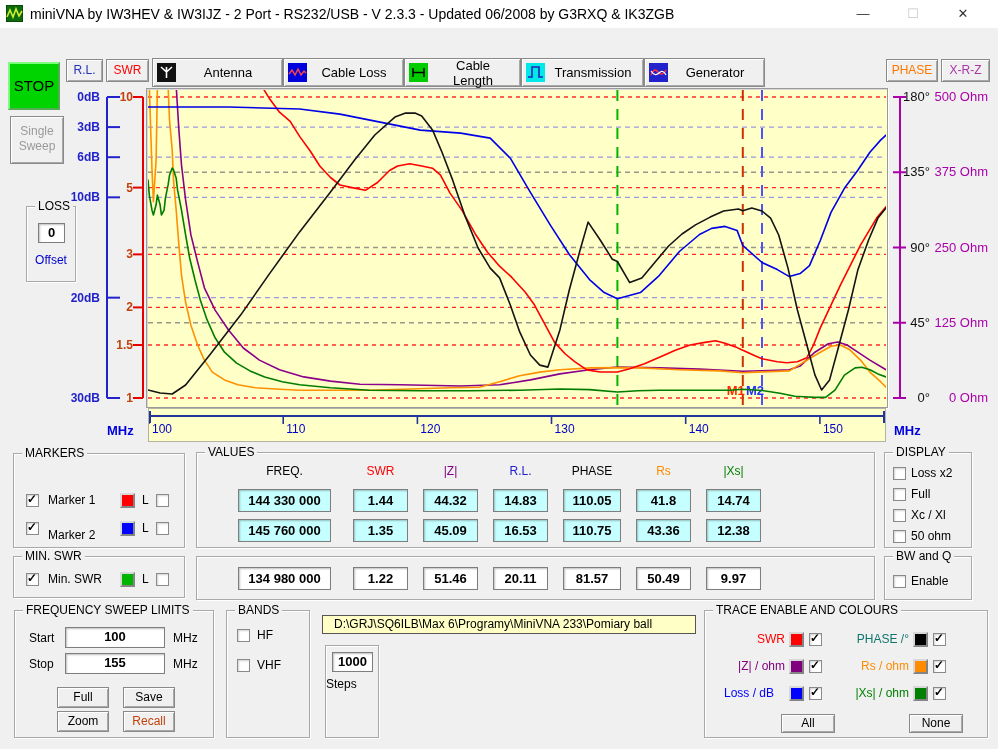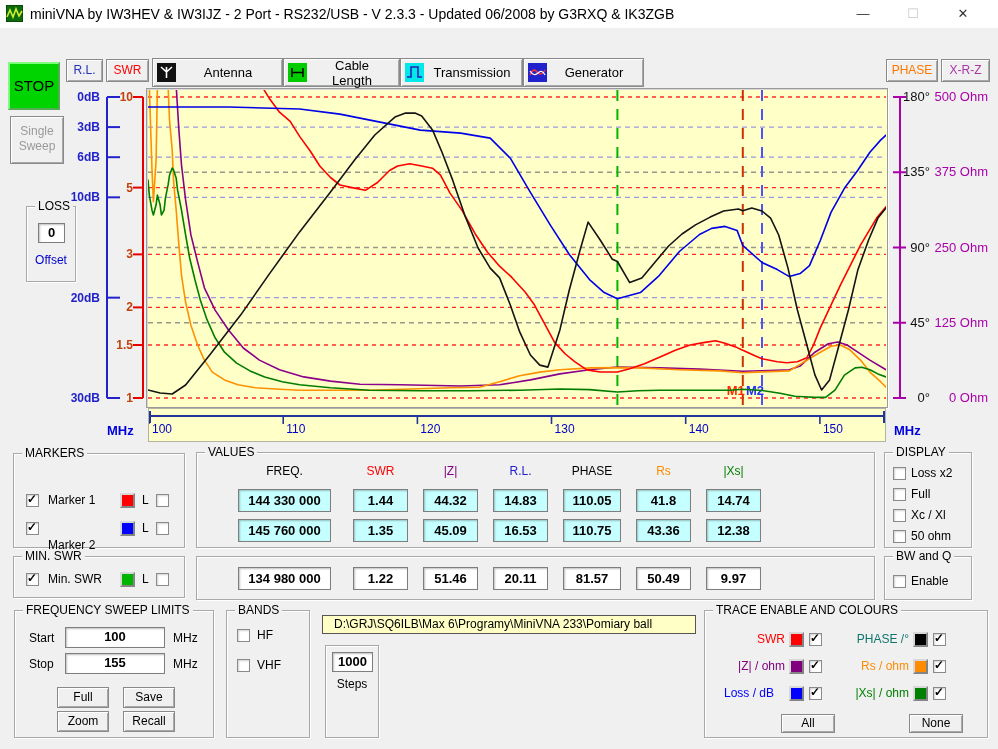--- a/index.html
+++ b/index.html
@@ -86,20 +86,27 @@
   </div>
   <div class="mini-btn btn3d" style="left:66px;top:59px;width:37px;color:#2233bb">R.L.</div>
   <div class="mini-btn btn3d" style="left:106px;top:59px;width:43px;color:#ff0000">SWR</div>
   <div class="tab-row">
       <div class="tab" style="width:131px">
         <svg class="ticon" viewBox="0 0 19 19">
           <rect width="19" height="19" fill="#111"></rect>
           <path d="M4 4 L9.5 9 L15 4 M9.5 4 L9.5 15" stroke="#fff" stroke-width="1.6" fill="none"></path>
         </svg>
         <span class="tlabel">Antenna</span>
+      </div>
+      <div class="tab" style="width:121px">
+        <svg class="ticon" viewBox="0 0 19 19">
+          <rect width="19" height="19" fill="#0000dd"></rect>
+          <path d="M1 11 L4 7 L7 12 L10 6 L13 12 L16 8 L18 10" stroke="#ff4444" stroke-width="1.4" fill="none"></path>
+        </svg>
+        <span class="tlabel">Cable Loss</span>
       </div>
       <div class="tab" style="width:117px">
         <svg class="ticon" viewBox="0 0 19 19">
           <rect width="19" height="19" fill="#00cc00"></rect>
           <path d="M4 5 L4 14 M15 5 L15 14 M4 9.5 L15 9.5" stroke="#000" stroke-width="1.5" fill="none"></path>
         </svg>
         <span class="tlabel">Cable Length</span>
       </div>
       <div class="tab" style="width:123px">
         <svg class="ticon" viewBox="0 0 19 19">
@@ -240,21 +247,21 @@
         <span class="cb" style="left:12px;top:40px">
           <span class="mark">✓</span>
         </span>
         <span class="lbl12" style="position:absolute;left:34px;top:39px">Marker 1</span>
         <span class="swatch" style="left:106px;top:39px;background:#ff0000"></span>
         <span class="lbl12" style="position:absolute;left:128px;top:39px">L</span>
         <span class="cb" style="left:142px;top:40px"></span>
         <span class="cb" style="left:12px;top:68px">
           <span class="mark">✓</span>
         </span>
-        <span class="lbl12" style="position:absolute;left:34px;top:84px">Marker 2</span>
+        <span class="lbl12" style="position:absolute;left:34px;top:74px">Marker 2</span>
         <span class="swatch" style="left:106px;top:67px;background:#0000ff"></span>
         <span class="lbl12" style="position:absolute;left:128px;top:67px">L</span>
         <span class="cb" style="left:142px;top:68px"></span>
       </div>
   </div>
 
   <div class="gbox" style="left:13px;top:556px;width:172px;height:42px">
     <span class="gtitle">MIN. SWR</span>
     <div id="minswr-row">
         <span class="cb" style="left:12px;top:16px">
@@ -336,38 +343,38 @@
     <span class="gtitle">FREQUENCY SWEEP LIMITS</span>
     <span class="lbl12" style="position:absolute;left:14px;top:20px">Start</span>
     <div class="inp" style="left:50px;top:16px;width:100px;height:21px">100</div>
     <span class="lbl12" style="position:absolute;left:158px;top:20px">MHz</span>
     <span class="lbl12" style="position:absolute;left:14px;top:46px">Stop</span>
     <div class="inp" style="left:50px;top:42px;width:100px;height:21px">155</div>
     <span class="lbl12" style="position:absolute;left:158px;top:46px">MHz</span>
     <div class="push btn3d" style="left:42px;top:76px;width:52px;height:21px;line-height:19px">Full</div>
     <div class="push btn3d" style="left:108px;top:76px;width:52px;height:21px;line-height:19px">Save</div>
     <div class="push btn3d" style="left:42px;top:100px;width:52px;height:21px;line-height:19px">Zoom</div>
-    <div class="push btn3d" style="left:108px;top:100px;width:52px;height:21px;line-height:19px;color:#000000">Recall</div>
+    <div class="push btn3d" style="left:108px;top:100px;width:52px;height:21px;line-height:19px;color:#c2410c">Recall</div>
   </div>
 
   <div class="gbox" style="left:226px;top:610px;width:84px;height:128px">
     <span class="gtitle">BANDS</span>
     <div id="bands-rows">
         <span class="cb" style="left:10px;top:18px"></span>
         <span class="lbl12" style="position:absolute;left:30px;top:17px">HF</span>
         <span class="cb" style="left:10px;top:48px"></span>
         <span class="lbl12" style="position:absolute;left:30px;top:47px">VHF</span>
       </div>
   </div>
 
   <div class="pathbox">D:\GRJ\SQ6ILB\Max 6\Programy\MiniVNA 233\Pomiary ball</div>
 
   <div class="gbox" style="left:325px;top:645px;width:54px;height:93px">
     <div class="inp" style="left:6px;top:6px;width:41px;height:20px">1000</div>
-    <div class="lbl12" style="position:absolute;left:0;top:31px;width:100%;text-align:center">Steps</div>
+    <div class="lbl12" style="position:absolute;left:0;top:31px;width:100%;text-align:left">Steps</div>
   </div>
 
   <div class="gbox" style="left:704px;top:610px;width:284px;height:128px">
     <span class="gtitle">TRACE ENABLE AND COLOURS</span>
     <div id="trace-rows">
         <span class="lbl12" style="position:absolute;left:8px;top:21px;width:72px;text-align:right;color:#ff0000">SWR</span>
         <span class="swatch" style="left:84px;top:21px;background:#ff0000"></span>
         <span class="cb" style="left:104px;top:22px">
           <span class="mark">✓</span>
         </span>

